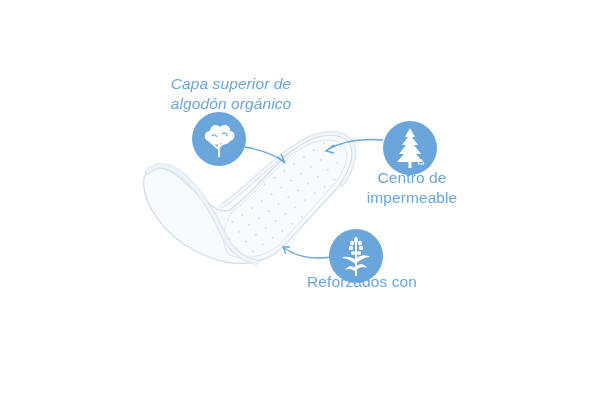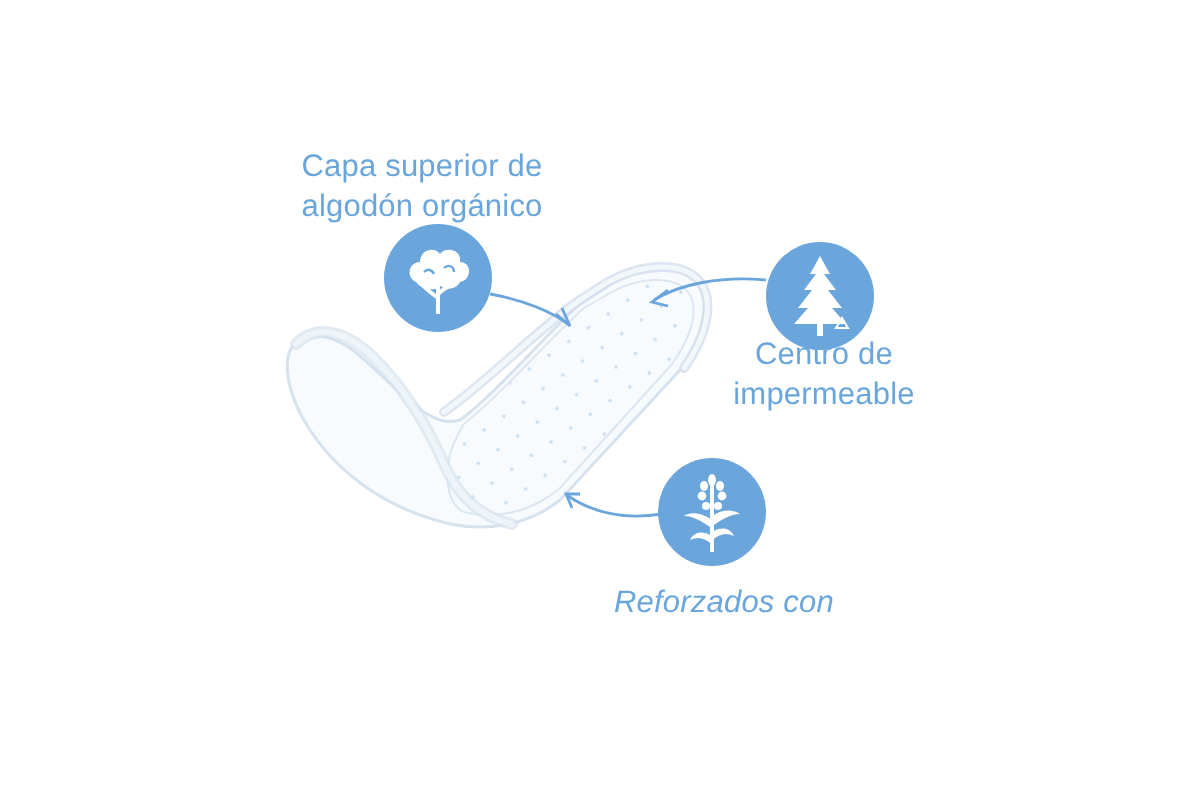--- a/index.html
+++ b/index.html
@@ -34,21 +34,21 @@
     <g fill="none" stroke="#6aa5db" stroke-width="1.4">
       <path d="M245,147 C262,150 276,156 284,162"></path>
       <path d="M278,157 L285,163 L281,154"></path>
       <path d="M383,140 C360,138 340,142 327,150"></path>
       <path d="M334,145 L326,151 L334,153"></path>
       <path d="M331,257 C312,260 296,256 284,248"></path>
       <path d="M290,247 L283,247 L286,254"></path>
     </g>
   </svg>
 
-  <div class="label" style="left:136px;top:74px;width:150px;">
+  <div class="label" style="left:156px;top:74px;width:150px;font-style:italic;">
     <div>Capa superior de</div>
     <div>algodón orgánico</div>
   </div>
   <div class="icon-circle" style="left:192px;top:112px;width:54px;height:54px;">
     <svg width="40" height="40" viewBox="0 0 40 40">
       <path d="M9,22 C4,20 5,12 11,12 C11,6 18,4 21,8 C24,4 32,6 31,12 C37,12 37,21 31,22 C29,26 24,26 21,24 C18,27 12,26 9,22 Z" fill="#fff"></path>
       <path d="M20,38 L20,24 M20,30 C16,27 13,25 11,22 M20,28 C23,25 26,24 28,22" stroke="#fff" stroke-width="2" fill="none"></path>
       <path d="M13,17 C15,15 17,16 18,18 M23,15 C25,13 28,14 28,17" stroke="#6aa5db" stroke-width="1.2" fill="none"></path>
     </svg>
   </div>
@@ -76,17 +76,17 @@
         <ellipse cx="25" cy="14" rx="2.2" ry="2.2"></ellipse>
         <ellipse cx="17" cy="19" rx="2" ry="2"></ellipse>
         <ellipse cx="23" cy="19" rx="2" ry="2"></ellipse>
         <path d="M20,26 C14,22 9,22 6,24 C11,24 15,27 20,30 Z"></path>
         <path d="M20,24 C26,20 31,21 34,23 C29,23 25,26 20,29 Z"></path>
         <path d="M20,34 C15,31 11,32 9,36 C13,34 16,35 20,38 Z"></path>
         <path d="M20,32 C25,29 29,30 31,34 C27,32 24,33 20,36 Z"></path>
       </g>
     </svg>
   </div>
-  <div class="label" style="left:286px;top:292px;width:152px;font-style:italic;">
+  <div class="label" style="left:286px;top:272px;width:152px;">
     <div>Reforzados con</div>
   </div>
 
 </div>
 
 </body></html>

